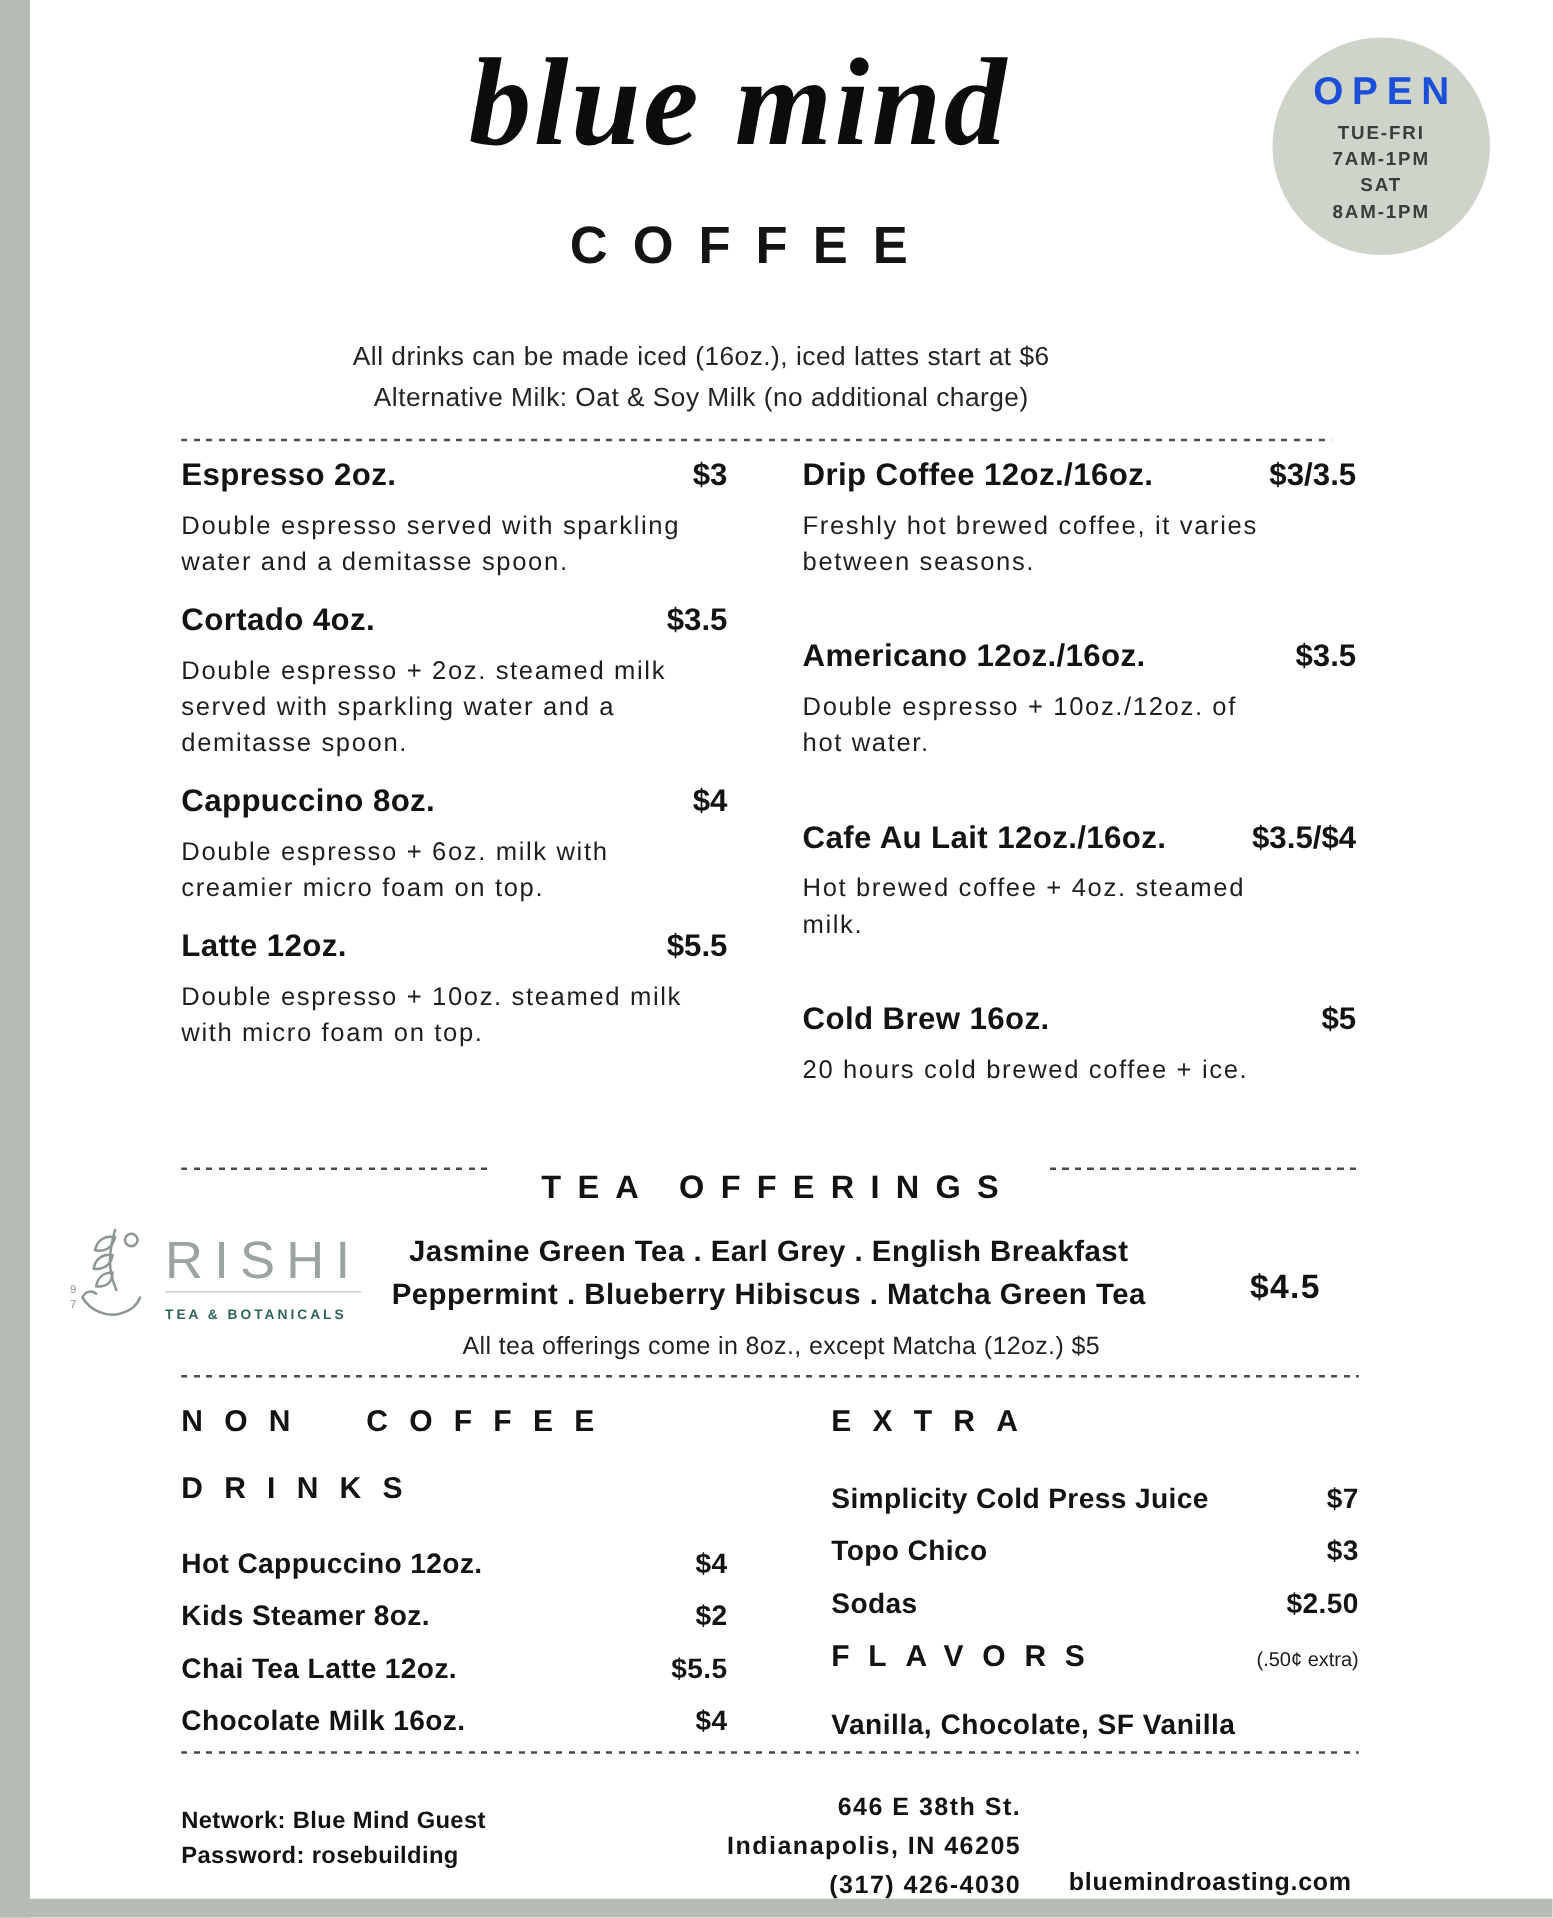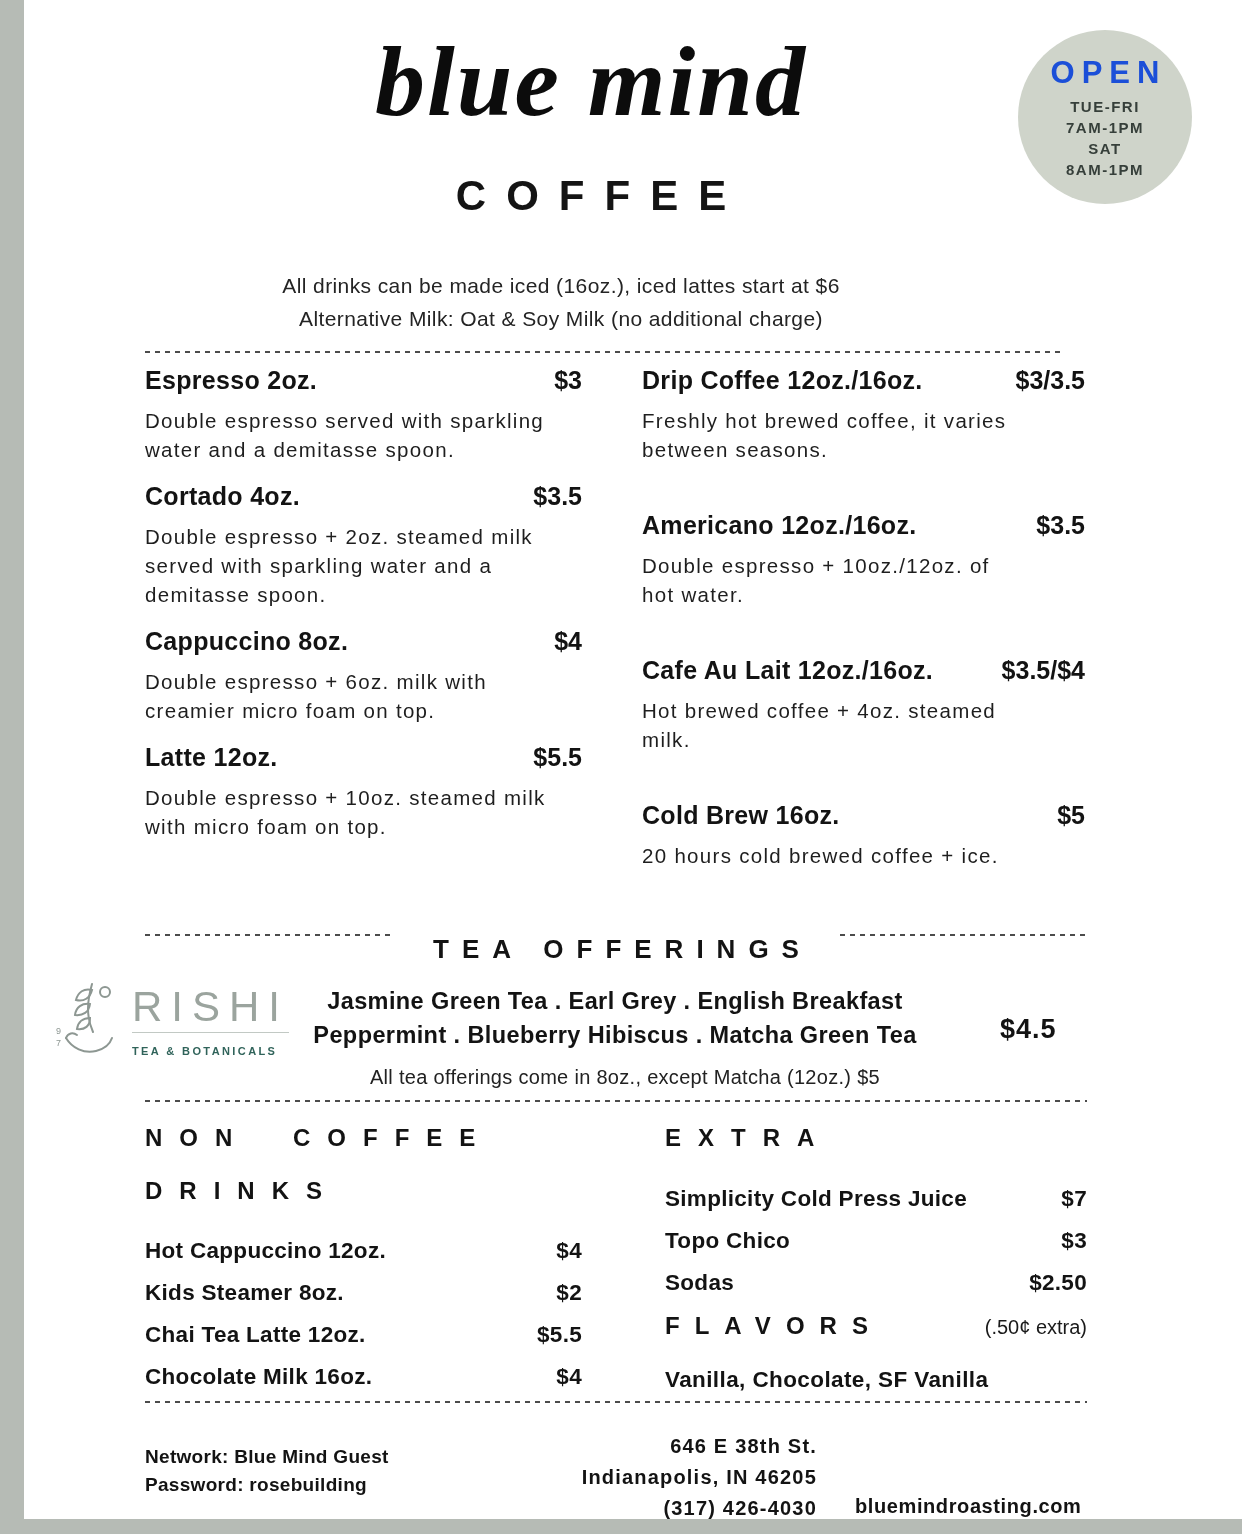--- a/index.html
+++ b/index.html
@@ -65,21 +65,21 @@
   
   .nc{position:absolute;left:145px;top:1124px;width:437px;}
   .sec-h{font-size:24px;font-weight:800;letter-spacing:17px;word-spacing:20px;}
   .nc .sec-h2{margin-top:25px;}
   .nc-items{margin-top:33px;}
   .price-row{display:flex;justify-content:space-between;align-items:baseline;font-weight:700;font-size:22.5px;margin-bottom:16px;letter-spacing:0.3px;gap:24px;}
   .extra{position:absolute;left:665px;top:1124px;width:422px;}
   .extra-items{margin-top:34px;}
   .flavors-row{display:flex;justify-content:space-between;align-items:baseline;margin-top:8px;}
   .flavors-h{font-size:24px;font-weight:800;letter-spacing:15px;white-space:nowrap;}
-  .flavors-note{font-size:20px;font-weight:400;color:#1a1a1a;white-space:nowrap;}
+  .flavors-note{font-size:16px;font-weight:400;color:#1a1a1a;white-space:nowrap;}
   .flavors-list{margin-top:27px;font-size:22.5px;font-weight:700;letter-spacing:0.4px;}
 
   
   .footer-left{position:absolute;left:145px;top:1443px;font-size:19px;font-weight:700;line-height:28px;letter-spacing:0.3px;}
   .footer-center{position:absolute;left:417px;top:1431px;width:400px;text-align:right;font-size:20px;font-weight:700;line-height:31px;letter-spacing:1.2px;}
   .footer-right{position:absolute;left:855px;top:1459px;font-size:20px;font-weight:700;letter-spacing:0.6px;margin-top:36px;}
 </style>
 </head>
 <body>
 

